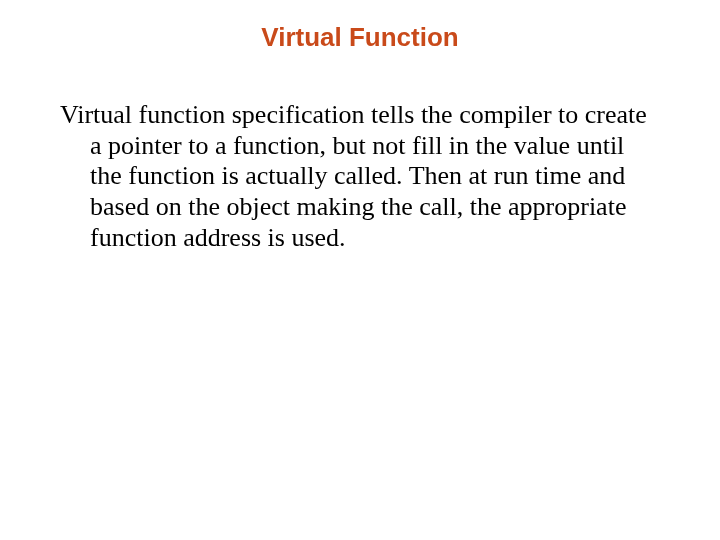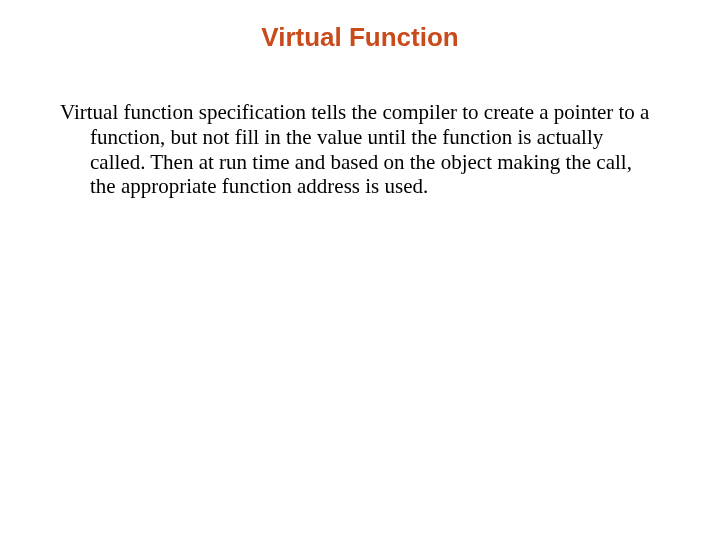--- a/index.html
+++ b/index.html
@@ -26,21 +26,21 @@
     font-family: Arial, Helvetica, sans-serif;
     font-weight: bold;
     font-size: 26px;
     color: #c94a1a;
   }
   .body {
     position: absolute;
     top: 100px;
     left: 60px;
     width: 590px;
-    font-size: 21px;
+    font-size: 26px;
     line-height: 1.18;
     color: #000000;
   }
   .body p {
     margin: 0;
     text-indent: -30px;
     padding-left: 30px;
   }
 </style>
 </head>

